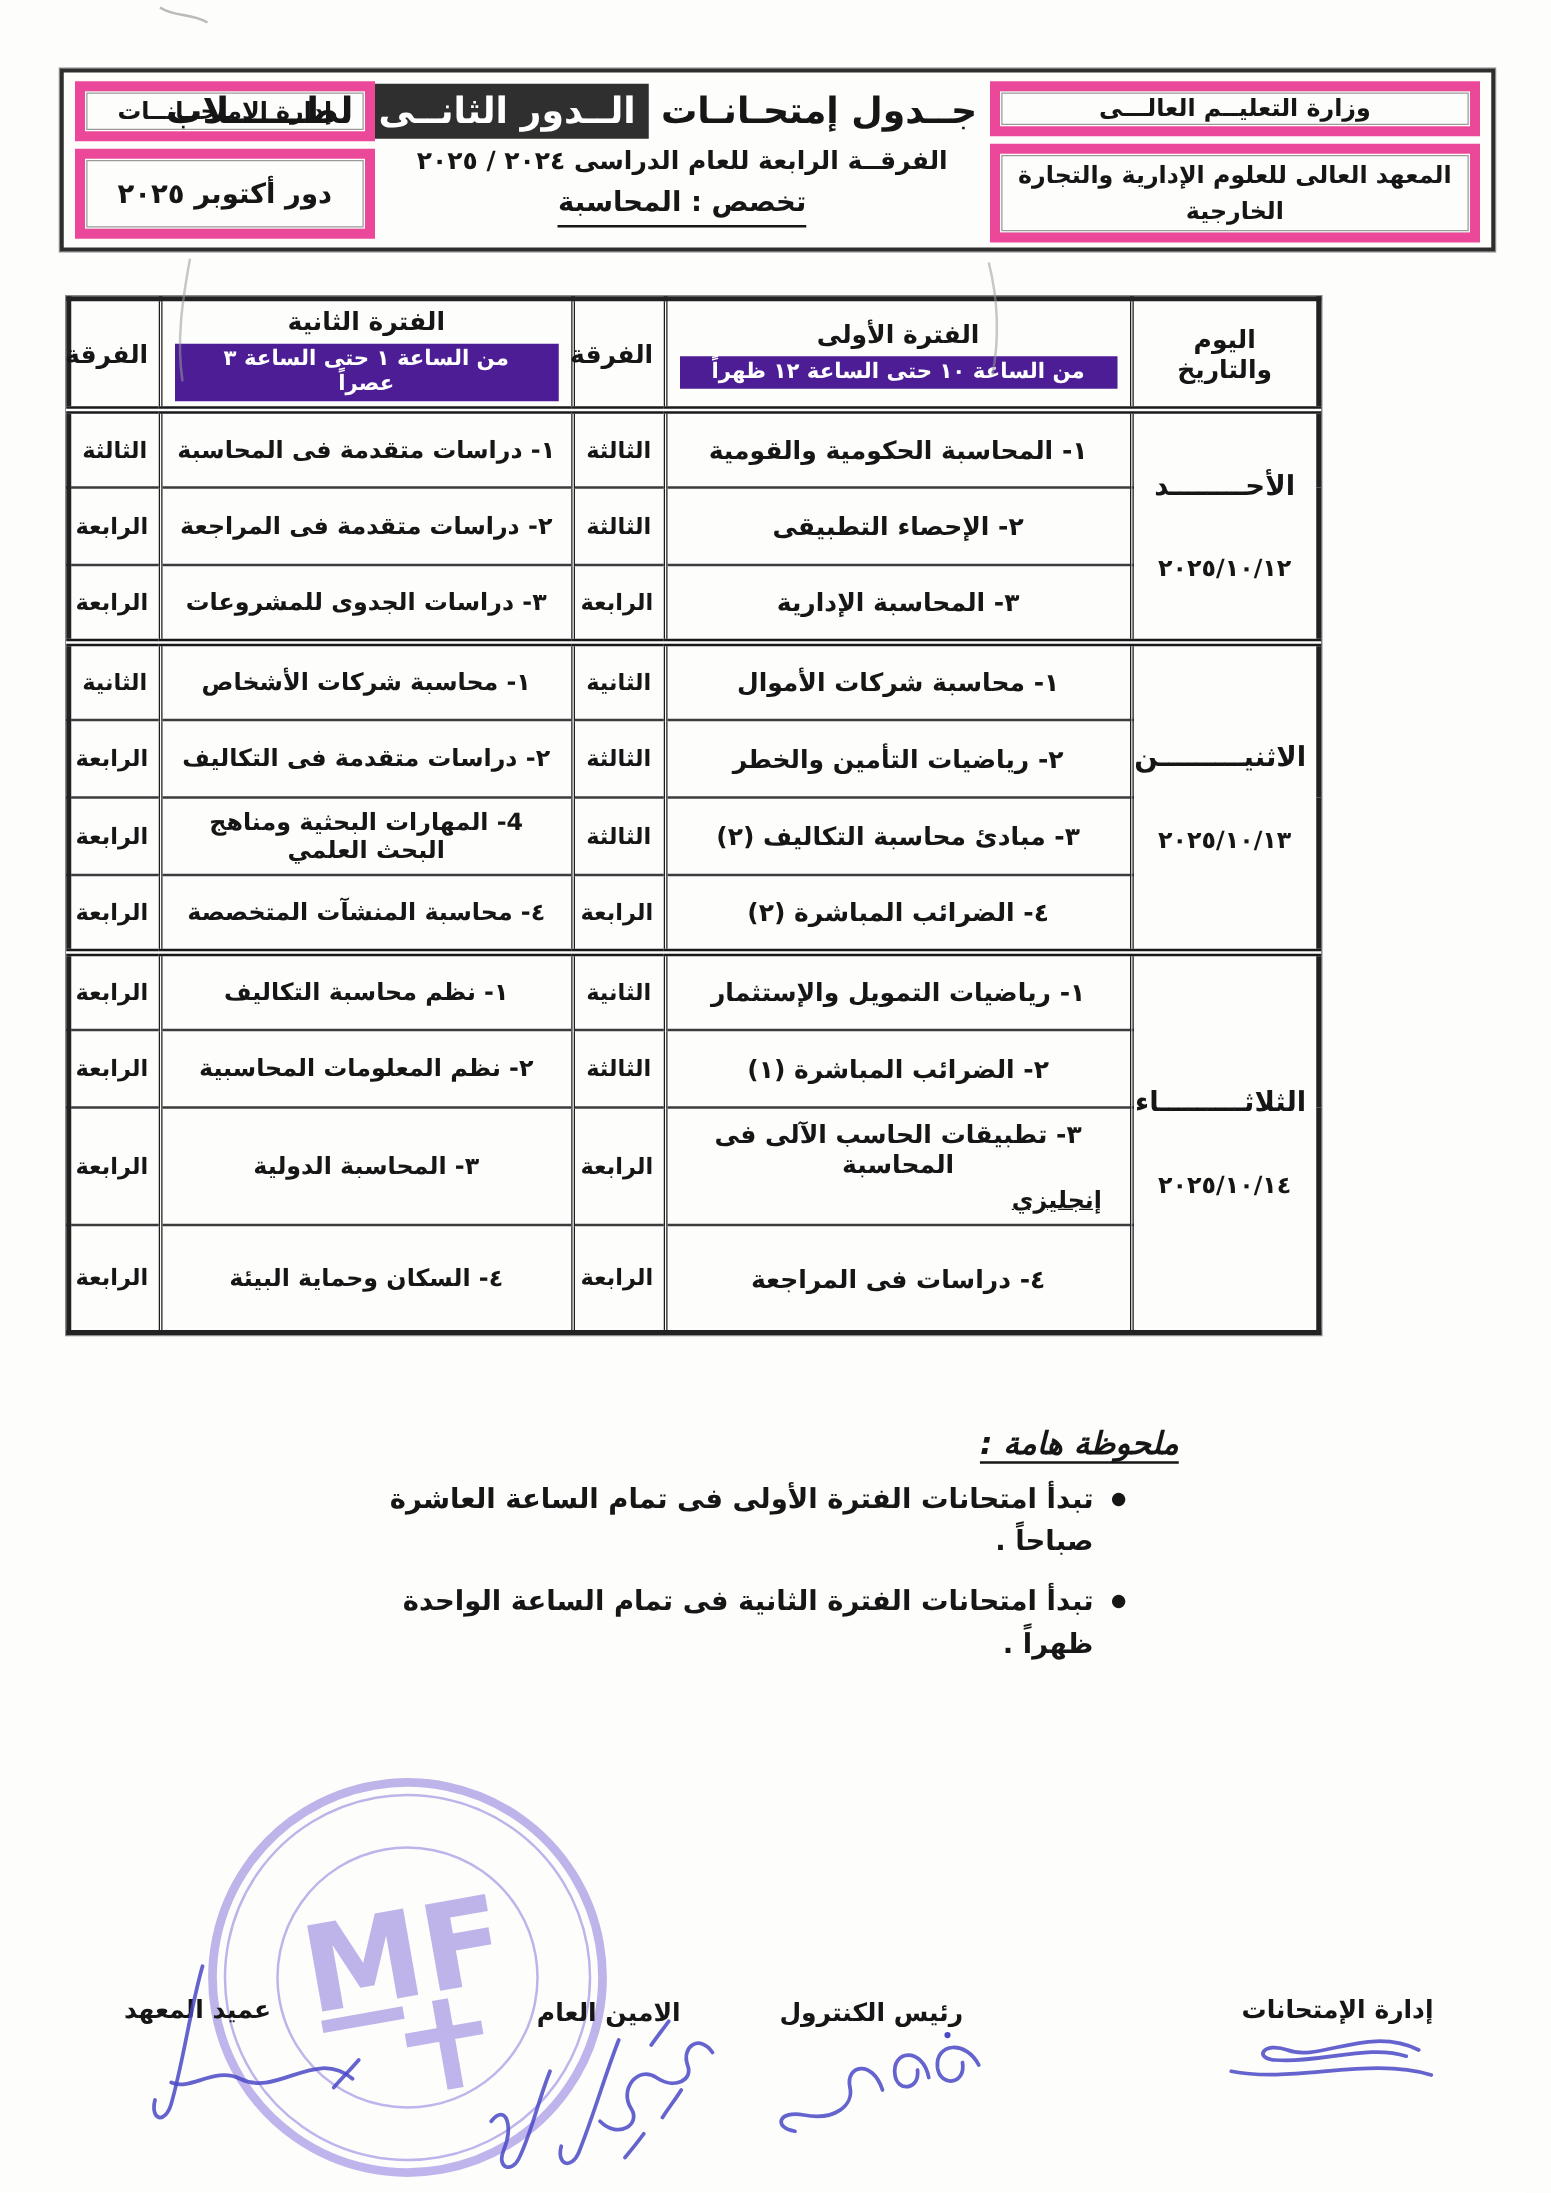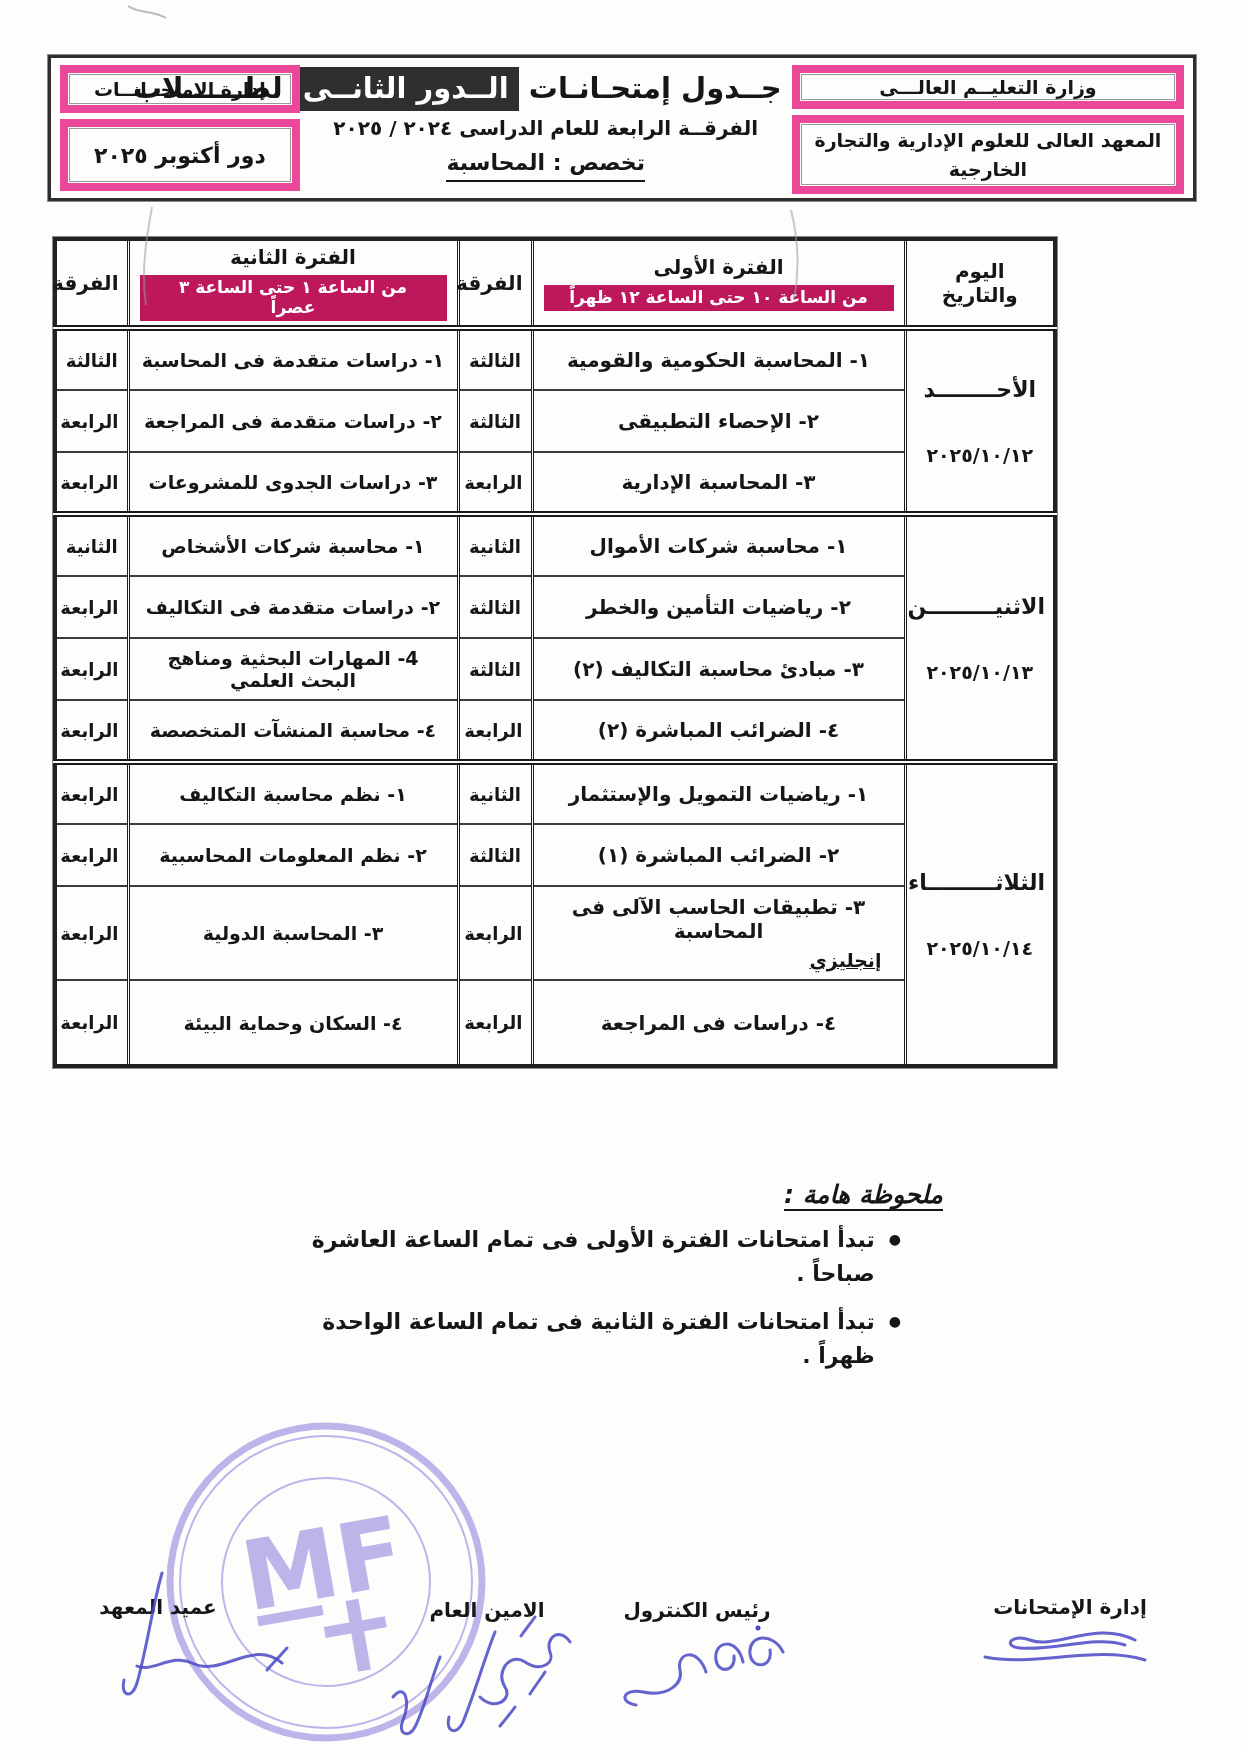--- a/index.html
+++ b/index.html
@@ -47,39 +47,39 @@
   table.exam col.c-p2  { width:330px; }
   table.exam col.c-g2  { width:73px;  }
   table.exam th, table.exam td {
     border-left:3px double #1d1d1d; border-right:3px double #1d1d1d;
     border-top:2px solid #3c3c3c;
     font-weight:bold; text-align:center; vertical-align:middle;
     padding:4px 8px; background:#fdfdfc;
   }
   table.exam thead th { height:76px; border-bottom:6px double #1a1a1a; font-size:20px; }
   .period-time {
-    display:block; background:#be185d; color:#ffffff; font-size:17px;
+    display:block; background:#4c1d95; color:#ffffff; font-size:17px;
     margin:6px 2px 0; padding:2px 21px 4px; font-weight:bold;
   }
   tr.group-start td { border-top:6px double #1a1a1a; }
   td.subj1 { font-size:20px; height:62px; }
   td.subj2 { font-size:19px; height:62px; }
   td.grade { font-size:18px; }
   td.day-cell { font-size:21px; }
   .day-name { font-size:22px; font-weight:bold; margin-bottom:42px; }
   .day-date { font-size:19px; font-weight:bold; }
   tr.tall td { height:94px; }
   tr.med td  { height:86px; }
   .subj-note {
     display:block; text-align:right; padding:6px 14px 0 0;
     text-decoration:underline; font-size:19px;
   }
 
   
-  .notes { position:absolute; top:1180px; left:283px; width:660px; }
+  .notes { position:absolute; top:1140px; left:283px; width:660px; }
   .notes-title {
     text-align:right; font-size:25px; font-weight:bold; font-style:italic;
     text-decoration:underline; text-underline-offset:6px; padding-left:4px;
   }
   .note-item {
     display:flex; flex-direction:row; align-items:baseline; gap:14px;
     font-size:22px; font-weight:bold; line-height:1.55; margin-top:14px;
     padding-right:42px;
   }
   .note-item::before { content:"●"; font-size:14px; position:relative; top:-3px; }

